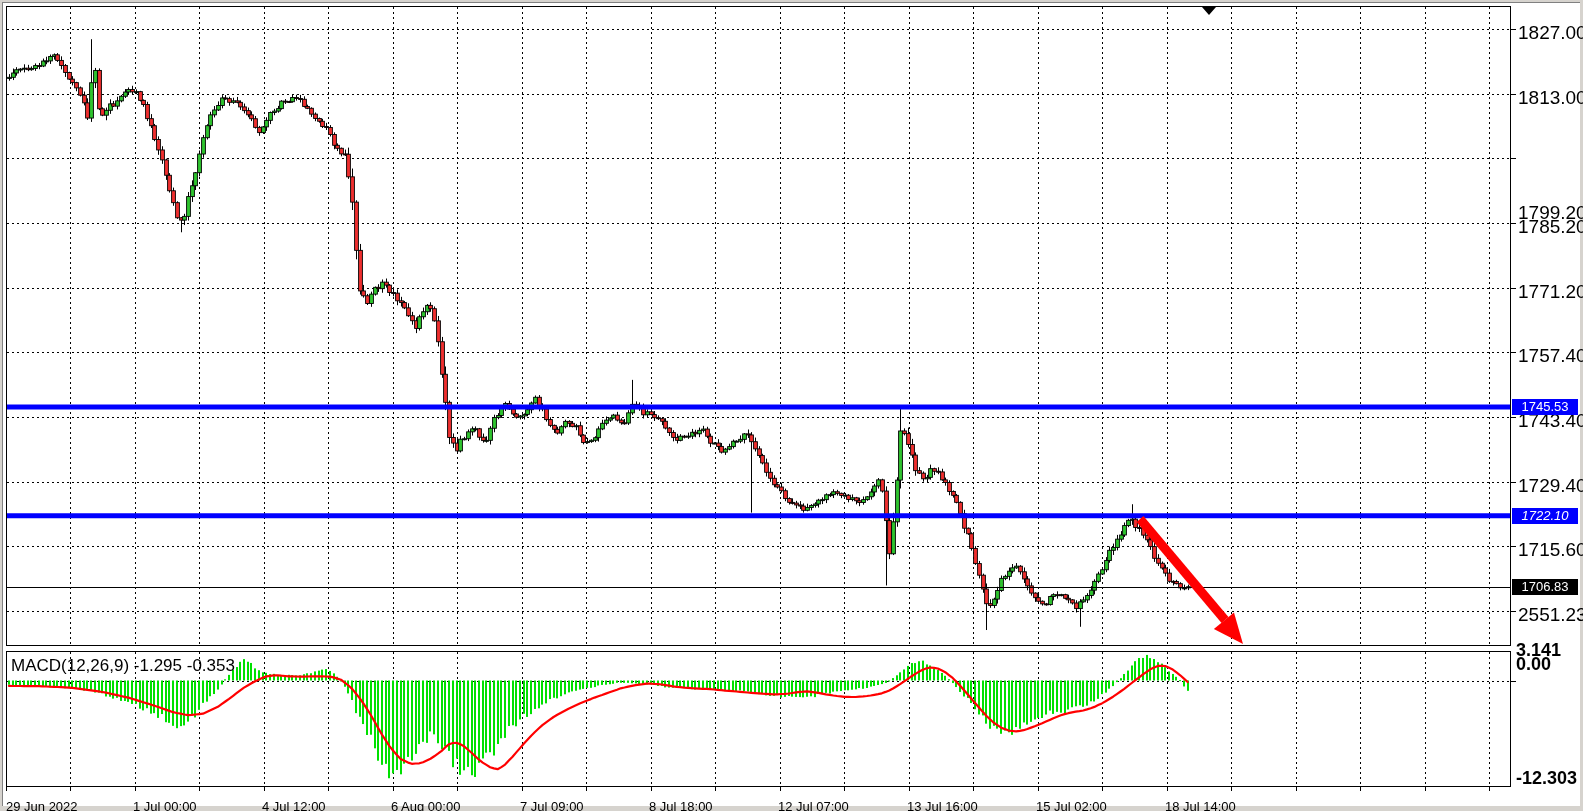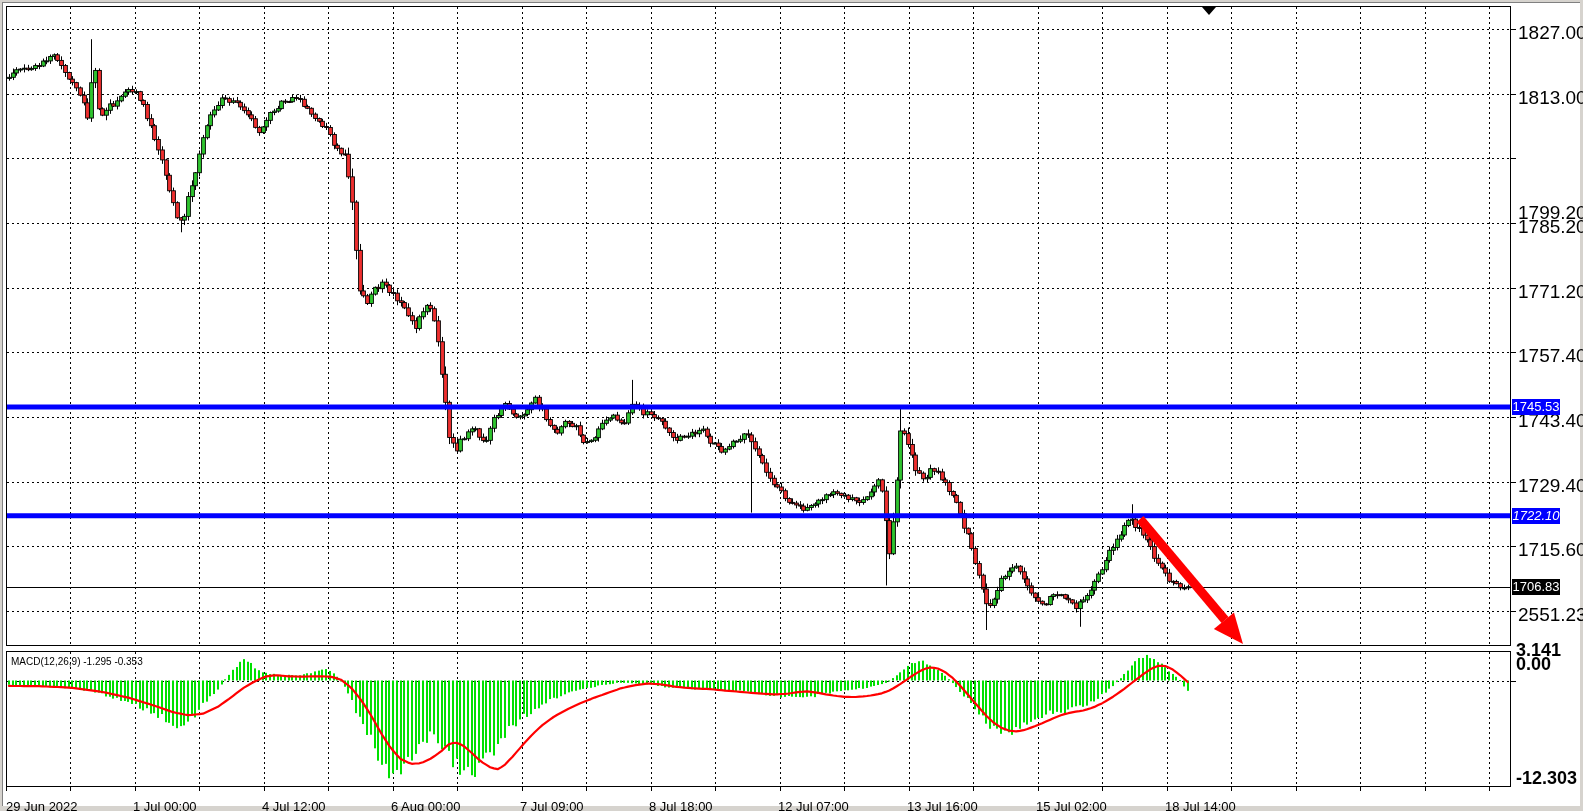--- a/index.html
+++ b/index.html
@@ -2,23 +2,23 @@
 <html><head>
 <meta charset="utf-8">
 <style>
   html,body{margin:0;padding:0;}
   #chart-window{position:relative;width:1583px;height:811px;background:#d6d3ce;font-family:"Liberation Sans",sans-serif;overflow:hidden;}
   #client-area{position:absolute;left:2px;top:2px;width:1577px;height:803px;background:#ffffff;border-left:1px solid #808080;border-top:1px solid #808080;}
   #chart-svg{position:absolute;left:0;top:0;}
   #symbol-header{position:absolute;left:8px;top:7px;font-size:14px;color:#000;white-space:pre;z-index:30;}
   #symbol-header span{margin-right:5px;}
   #marker-glyph{font-size:10px;margin-right:7px;}
-  #macd-label{position:absolute;left:8px;top:653px;font-size:10px;color:#000;z-index:30;}
+  #macd-label{position:absolute;left:8px;top:653px;font-size:17px;color:#000;z-index:30;}
   .ptick{position:absolute;left:1515px;width:62px;font-size:19px;color:#000;text-align:left;z-index:10;}
-  .badge{position:absolute;left:1509px;width:48px;height:16px;font-size:13px;color:#fff;text-align:center;line-height:16px;z-index:20;}
+  .badge{position:absolute;left:1509px;width:66px;height:16px;font-size:13px;color:#fff;text-align:center;line-height:16px;z-index:20;}
   .ttick{position:absolute;top:786px;font-size:13px;color:#000;white-space:nowrap;z-index:10;margin-top:10px;}
   .mtick{position:absolute;left:1513px;width:62px;font-size:18px;color:#000;z-index:10;font-weight:bold;}
   #panel-divider{position:absolute;left:3px;top:643px;width:1505px;height:6px;cursor:row-resize;z-index:25;}
 </style>
 </head>
 <body>
 
 <div id="chart-window">
   <div id="client-area">
     <svg id="chart-svg" width="1583" height="811">

